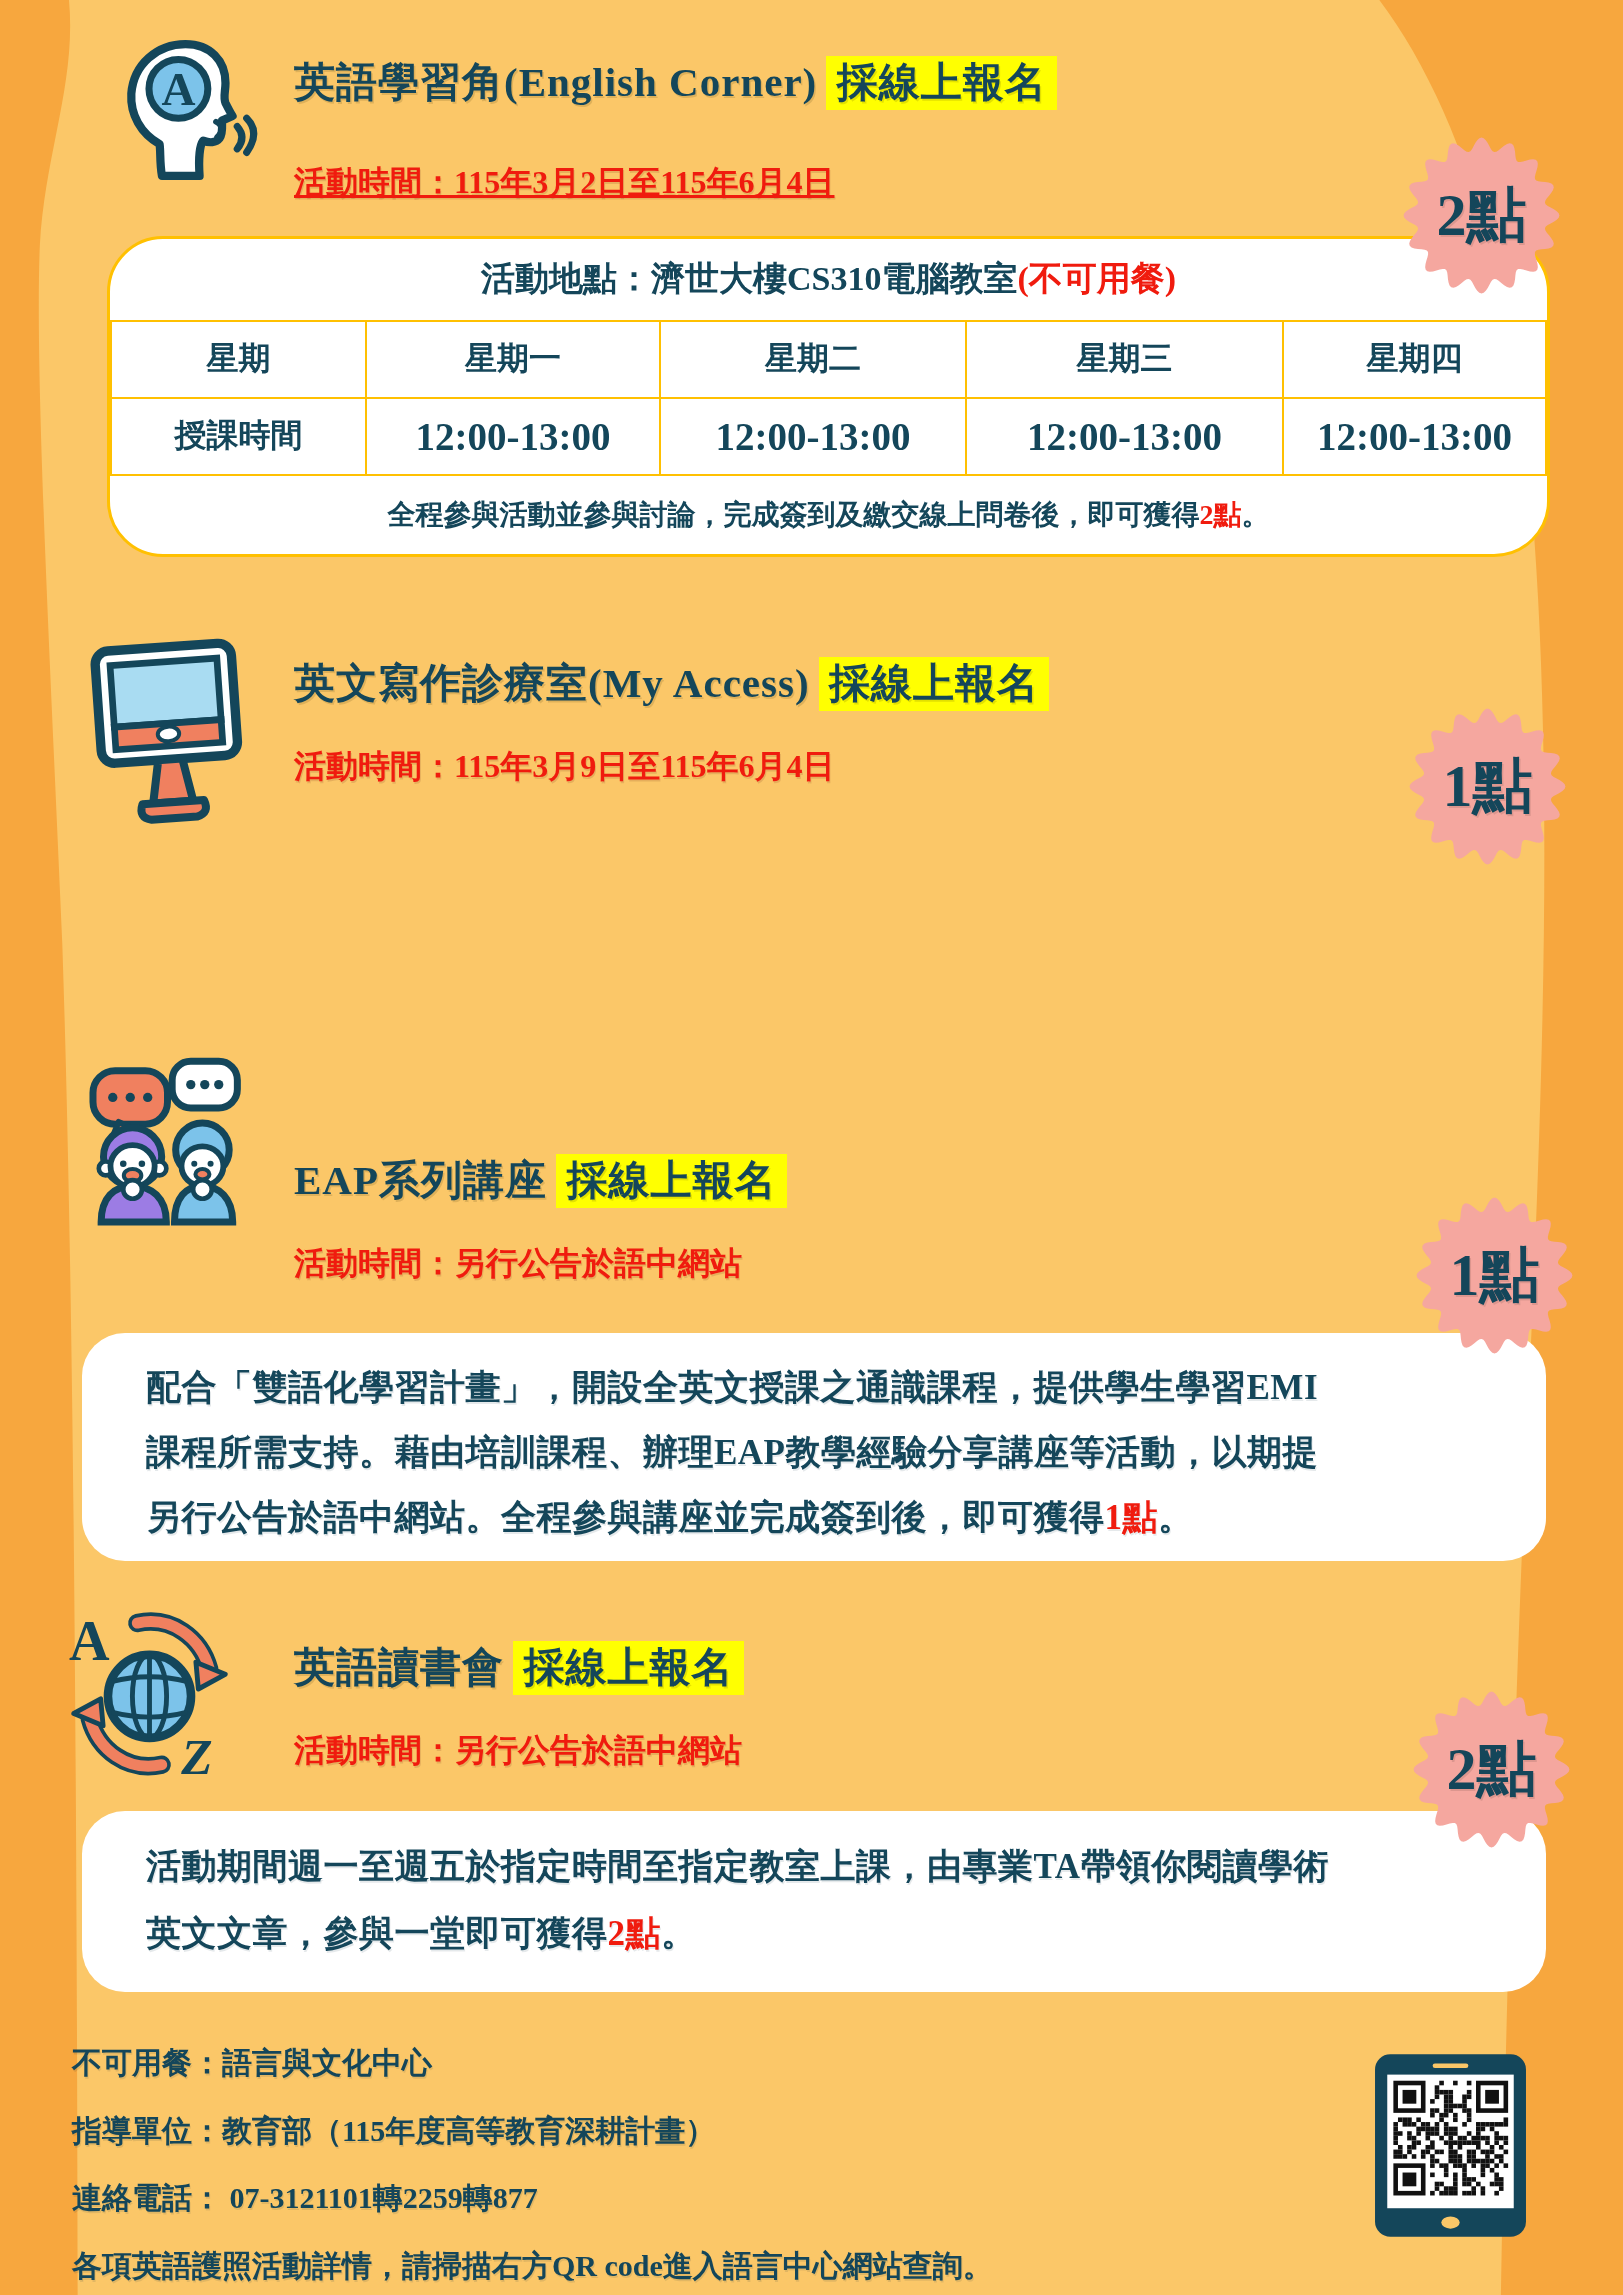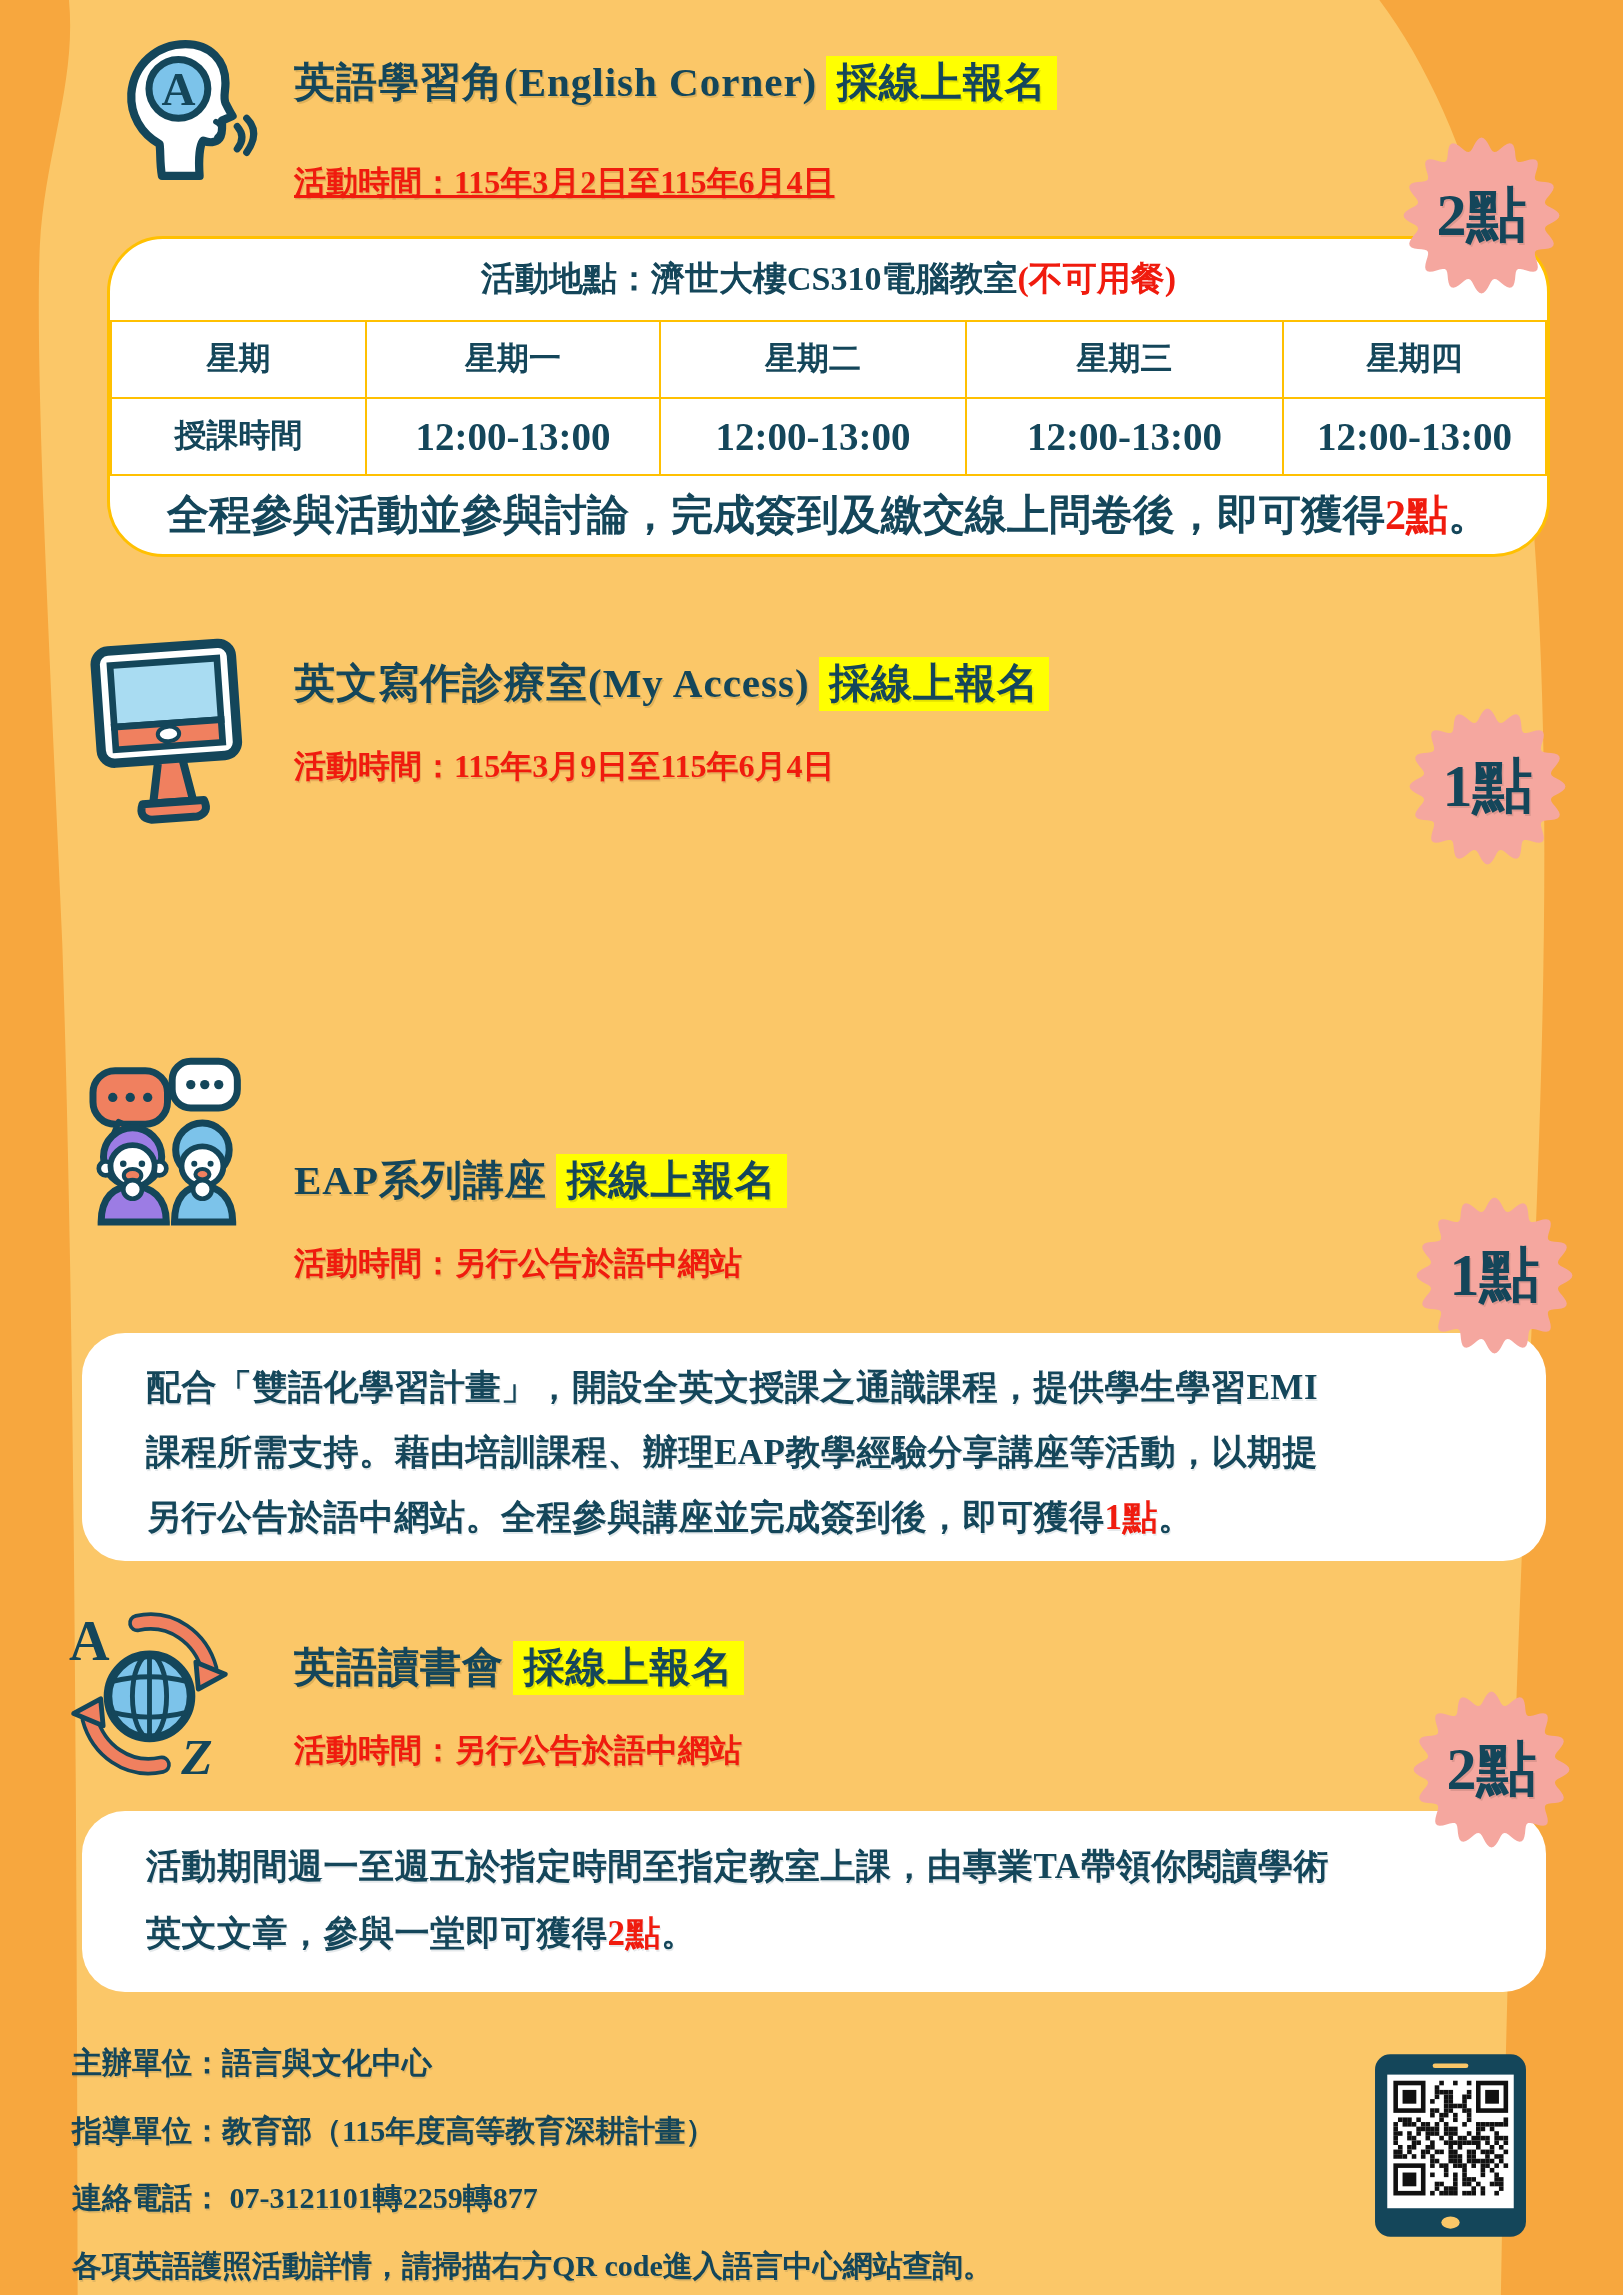--- a/index.html
+++ b/index.html
@@ -62,21 +62,21 @@
   }
   .table-card table{
     width:100%;height:100%;border-collapse:collapse;table-layout:fixed;
   }
   .table-card td{
     border:2.6px solid var(--c-gold);text-align:center;vertical-align:middle;
     font-size:32px;font-weight:600;color:var(--c-teal);
   }
   .table-card tr.loc-row td,.table-card tr.note-row td{border-left:none;border-right:none;}
   .table-card tr.loc-row td{border-top:none;font-size:34px;font-weight:bold;}
-  .table-card tr.note-row td{border-bottom:none;font-size:42px;}
+  .table-card tr.note-row td{border-bottom:none;font-size:28px;}
   .table-card tr.times-row td{font-family:"Liberation Serif","DejaVu Serif",serif;font-size:39px;font-weight:bold;}
   .red{color:var(--c-red);font-weight:bold;}
 
   
   .card{
     position:absolute;left:82px;width:1464px;background:#fff;
     border-radius:43px;z-index:2;padding:21.5px 64px 0 64px;
     font-size:35px;font-weight:600;line-height:1.86;color:var(--c-teal);
     letter-spacing:0.5px;text-shadow:1px 1.5px 0 rgba(0,40,60,.10);
   }
@@ -257,21 +257,21 @@
         <path class="scallop" d="M313.0,160.0L311.6,164.3L307.7,168.4L302.1,172.2L295.8,175.6L290.1,178.7L286.2,181.8L284.5,185.2L285.3,189.1L288.3,193.7L292.6,198.9L297.0,204.5L300.4,210.1L301.9,215.2L300.9,219.5L297.3,222.7L291.7,224.7L284.8,225.9L277.8,226.5L271.7,227.3L267.3,228.9L265.0,231.8L264.8,236.1L266.1,241.8L268.1,248.4L269.9,255.2L270.6,261.5L269.5,266.4L266.4,269.5L261.5,270.6L255.2,269.9L248.4,268.1L241.8,266.1L236.1,264.8L231.8,265.0L228.9,267.3L227.3,271.7L226.5,277.8L225.9,284.8L224.7,291.7L222.7,297.3L219.5,300.9L215.2,301.9L210.1,300.4L204.5,297.0L198.9,292.6L193.7,288.3L189.1,285.3L185.2,284.5L181.8,286.2L178.7,290.1L175.6,295.8L172.2,302.1L168.4,307.7L164.3,311.6L160.0,313.0L155.7,311.6L151.6,307.7L147.8,302.1L144.4,295.8L141.3,290.1L138.2,286.2L134.8,284.5L130.9,285.3L126.3,288.3L121.1,292.6L115.5,297.0L109.9,300.4L104.8,301.9L100.5,300.9L97.3,297.3L95.3,291.7L94.1,284.8L93.5,277.8L92.7,271.7L91.1,267.3L88.2,265.0L83.9,264.8L78.2,266.1L71.6,268.1L64.8,269.9L58.5,270.6L53.6,269.5L50.5,266.4L49.4,261.5L50.1,255.2L51.9,248.4L53.9,241.8L55.2,236.1L55.0,231.8L52.7,228.9L48.3,227.3L42.2,226.5L35.2,225.9L28.3,224.7L22.7,222.7L19.1,219.5L18.1,215.2L19.6,210.1L23.0,204.5L27.4,198.9L31.7,193.7L34.7,189.1L35.5,185.2L33.8,181.8L29.9,178.7L24.2,175.6L17.9,172.2L12.3,168.4L8.4,164.3L7.0,160.0L8.4,155.7L12.3,151.6L17.9,147.8L24.2,144.4L29.9,141.3L33.8,138.2L35.5,134.8L34.7,130.9L31.7,126.3L27.4,121.1L23.0,115.5L19.6,109.9L18.1,104.8L19.1,100.5L22.7,97.3L28.3,95.3L35.2,94.1L42.2,93.5L48.3,92.7L52.7,91.1L55.0,88.2L55.2,83.9L53.9,78.2L51.9,71.6L50.1,64.8L49.4,58.5L50.5,53.6L53.6,50.5L58.5,49.4L64.8,50.1L71.6,51.9L78.2,53.9L83.9,55.2L88.2,55.0L91.1,52.7L92.7,48.3L93.5,42.2L94.1,35.2L95.3,28.3L97.3,22.7L100.5,19.1L104.8,18.1L109.9,19.6L115.5,23.0L121.1,27.4L126.3,31.7L130.9,34.7L134.8,35.5L138.2,33.8L141.3,29.9L144.4,24.2L147.8,17.9L151.6,12.3L155.7,8.4L160.0,7.0L164.3,8.4L168.4,12.3L172.2,17.9L175.6,24.2L178.7,29.9L181.8,33.8L185.2,35.5L189.1,34.7L193.7,31.7L198.9,27.4L204.5,23.0L210.1,19.6L215.2,18.1L219.5,19.1L222.7,22.7L224.7,28.3L225.9,35.2L226.5,42.2L227.3,48.3L228.9,52.7L231.8,55.0L236.1,55.2L241.8,53.9L248.4,51.9L255.2,50.1L261.5,49.4L266.4,50.5L269.5,53.6L270.6,58.5L269.9,64.8L268.1,71.6L266.1,78.2L264.8,83.9L265.0,88.2L267.3,91.1L271.7,92.7L277.8,93.5L284.8,94.1L291.7,95.3L297.3,97.3L300.9,100.5L301.9,104.8L300.4,109.9L297.0,115.5L292.6,121.1L288.3,126.3L285.3,130.9L284.5,134.8L286.2,138.2L290.1,141.3L295.8,144.4L302.1,147.8L307.7,151.6L311.6,155.7L313.0,160.0Z"></path>
       </svg>
     <span class="badge-text">2點</span>
   </div>
   <div class="card" id="card4">
     <p><span>活動期間週一至週五於指定時間至指定教室上課，由專業TA帶領你閱讀學術</span><br>
        <span>英文文章，參與一堂即可獲得</span><span class="red">2點</span><span>。</span></p>
   </div>
 
   <div class="footer">
-    <div class="f-line">主辦單位：語言與文化中心</div>
+    <div class="f-line">不可用餐：語言與文化中心</div>
     <div class="f-line">指導單位：教育部（115年度高等教育深耕計畫）</div>
     <div class="f-line">連絡電話： 07-3121101轉2259轉877</div>
     <div class="f-line">各項英語護照活動詳情，請掃描右方QR code進入語言中心網站查詢。</div>
   </div>
 
   <div class="tablet">
     <svg viewBox="0 0 300 362">
       <rect x="2" y="2" width="296" height="358" rx="30" fill="#14465A"></rect>
       <rect x="115" y="20" width="70" height="9" rx="4.5" fill="#FBC768"></rect>
       <rect x="26" y="42" width="248" height="262" fill="#ffffff"></rect>

